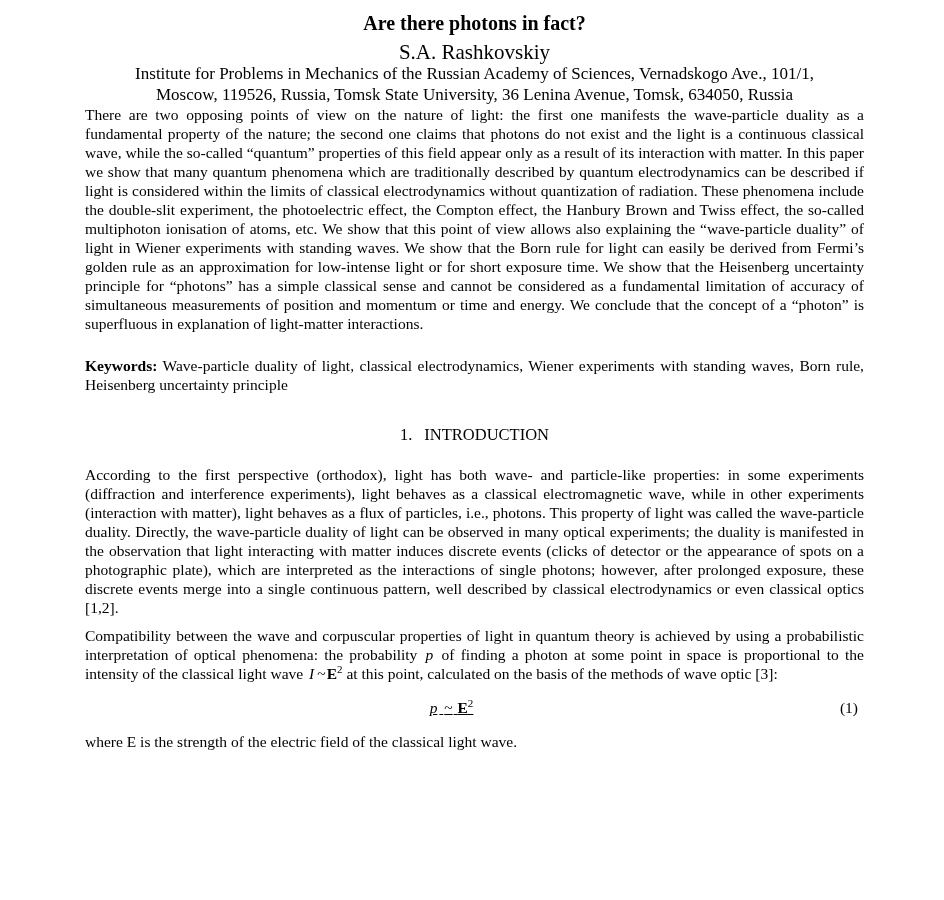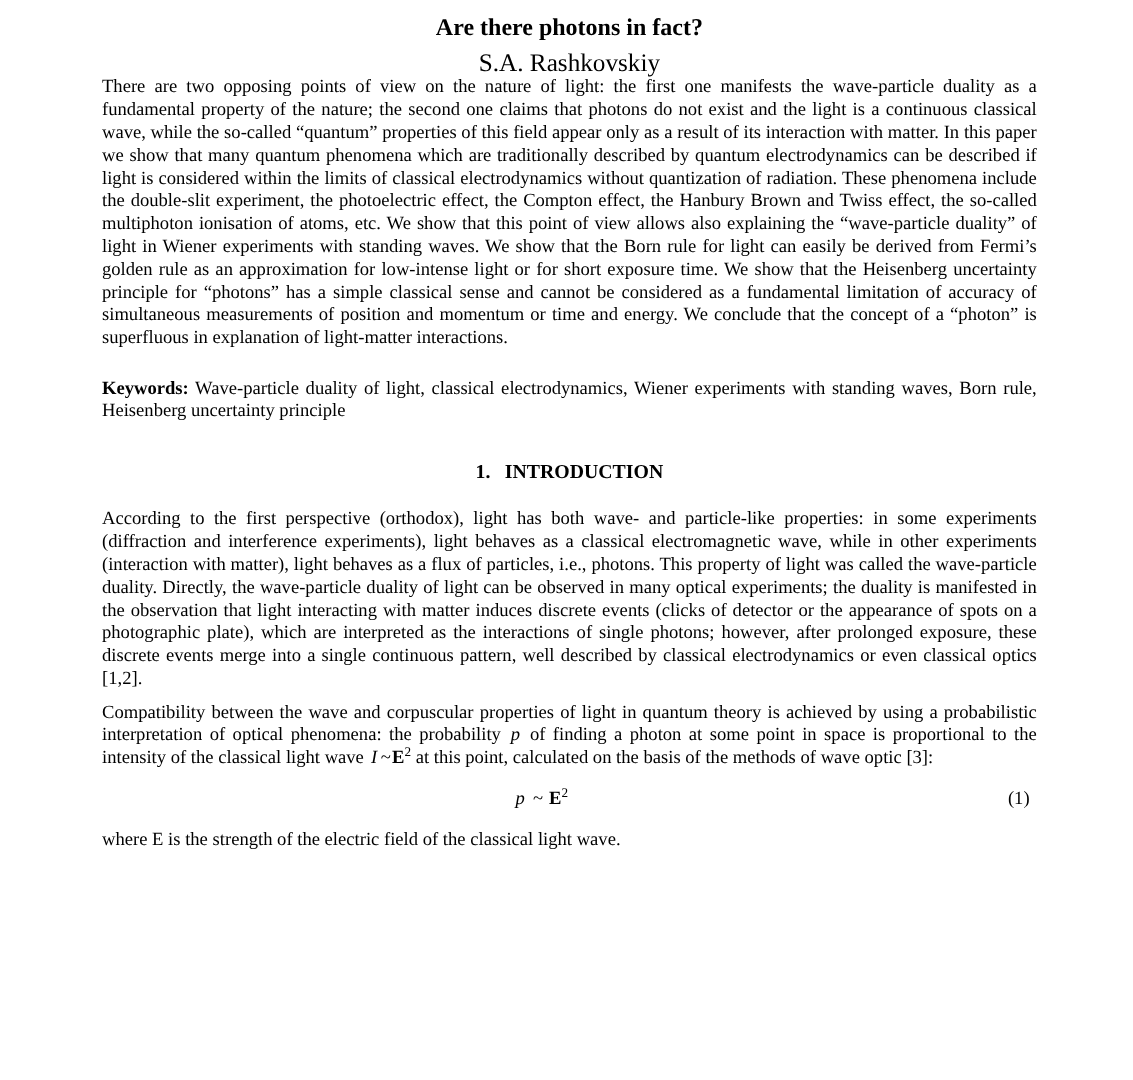--- a/index.html
+++ b/index.html
@@ -51,21 +51,21 @@
     font-size: 15.5px;
     line-height: 19px;
     text-align: justify;
     text-align-last: left;
   }
   .keywords { margin-top: 23px; }
   .section-heading {
     margin: 31px 0 20px 0;
     font-size: 16.5px;
     line-height: 20px;
-    font-weight: bold;
+    font-weight: normal;
     text-align: center;
   }
   .section-number { margin-right: 12px; }
   .mvar {
     font-style: italic;
     padding: 0 2px;
   }
   .mrel { padding: 0 1px; }
   .mbold { font-weight: bold; }
   sup {
@@ -73,37 +73,39 @@
     line-height: 0;
     vertical-align: super;
   }
   .equation {
     position: relative;
     margin: 14px 0 13px 0;
     text-align: center;
     font-size: 15.5px;
     line-height: 22px;
   }
-  .eq-body { display: inline-block; transform: translateX(-24px); }
+  .eq-body { display: inline-block; transform: translateX(-24px); text-decoration: underline; }
   .eq-number {
     position: absolute;
     right: 6px;
     top: 0;
   }
 </style>
 </head>
 <body>
 
 <div class="page">
 
   <h1 class="title">Are there photons in fact?</h1>
 
   <div class="author">S.A. Rashkovskiy</div>
 
   <div class="affiliation">
+    <span class="affil-line">Institute for Problems in Mechanics of the Russian Academy of Sciences, Vernadskogo Ave., 101/1,</span>
+    <span class="affil-line">Moscow, 119526, Russia, Tomsk State University, 36 Lenina Avenue, Tomsk, 634050, Russia</span>
   </div>
 
 
   <p class="body-text">There are two opposing points of view on the nature of light: the first one manifests the wave-particle duality as a fundamental property of the nature; the second one claims that photons do not exist and the light is a continuous classical wave, while the so-called “quantum” properties of this field appear only as a result of its interaction with matter. In this paper we show that many quantum phenomena which are traditionally described by quantum electrodynamics can be described if light is considered within the limits of classical electrodynamics without quantization of radiation. These phenomena include the double-slit experiment, the photoelectric effect, the Compton effect, the Hanbury Brown and Twiss effect, the so-called multiphoton ionisation of atoms, etc. We show that this point of view allows also explaining the “wave-particle duality” of light in Wiener experiments with standing waves. We show that the Born rule for light can easily be derived from Fermi’s golden rule as an approximation for low-intense light or for short exposure time. We show that the Heisenberg uncertainty principle for “photons” has a simple classical sense and cannot be considered as a fundamental limitation of accuracy of simultaneous measurements of position and momentum or time and energy. We conclude that the concept of a “photon” is superfluous in explanation of light-matter interactions.</p>
 
   <p class="body-text keywords"><b>Keywords:</b>
     <span>Wave-particle duality of light, classical electrodynamics, Wiener experiments with standing waves, Born rule, Heisenberg uncertainty principle</span></p>
 
   <h2 class="section-heading"><span class="section-number">1.</span><span>INTRODUCTION</span></h2>
 

